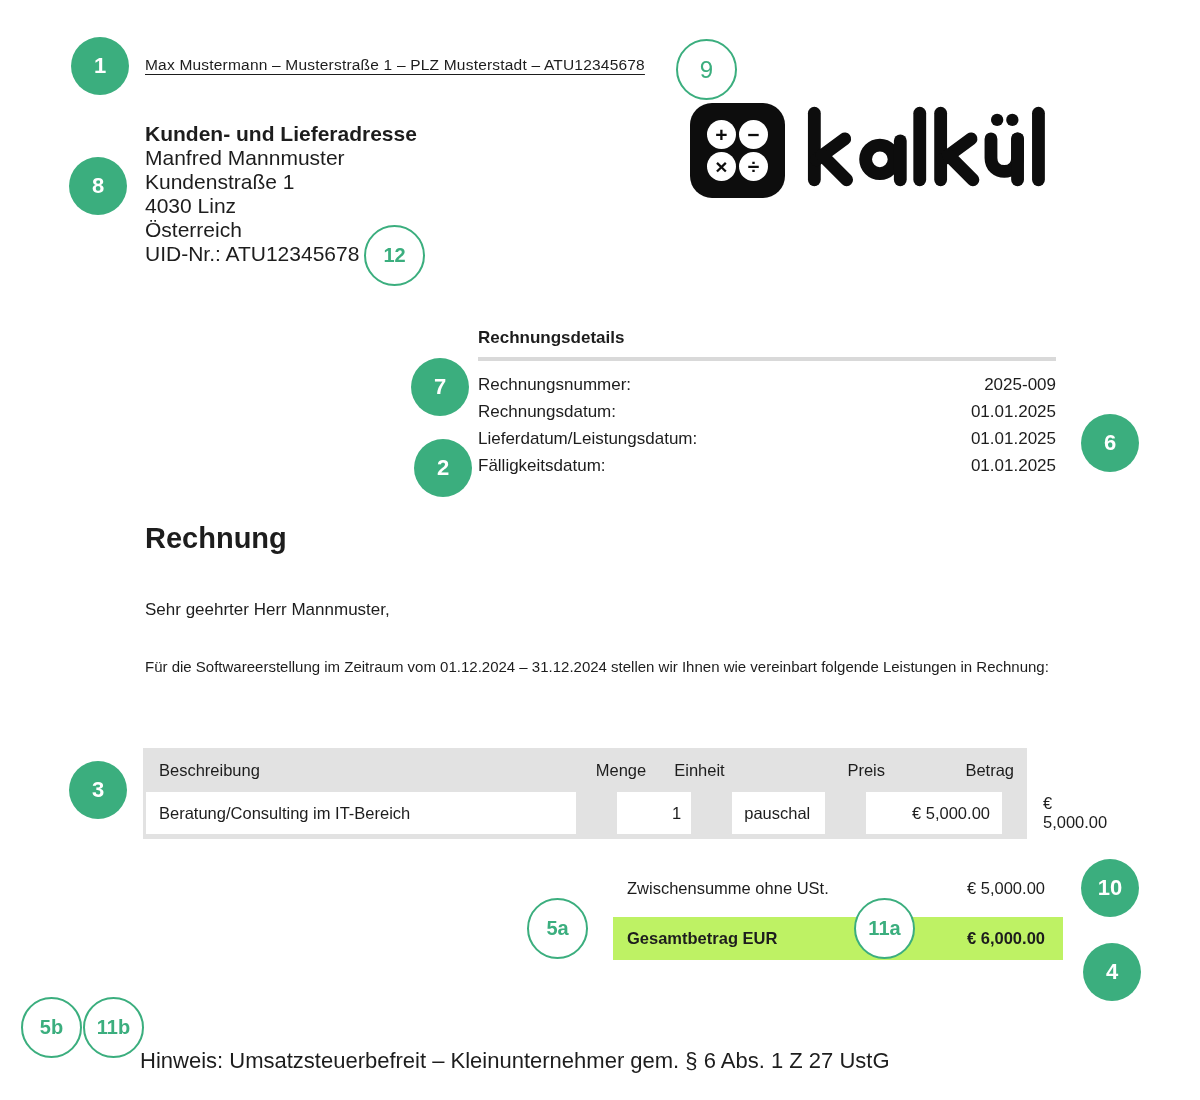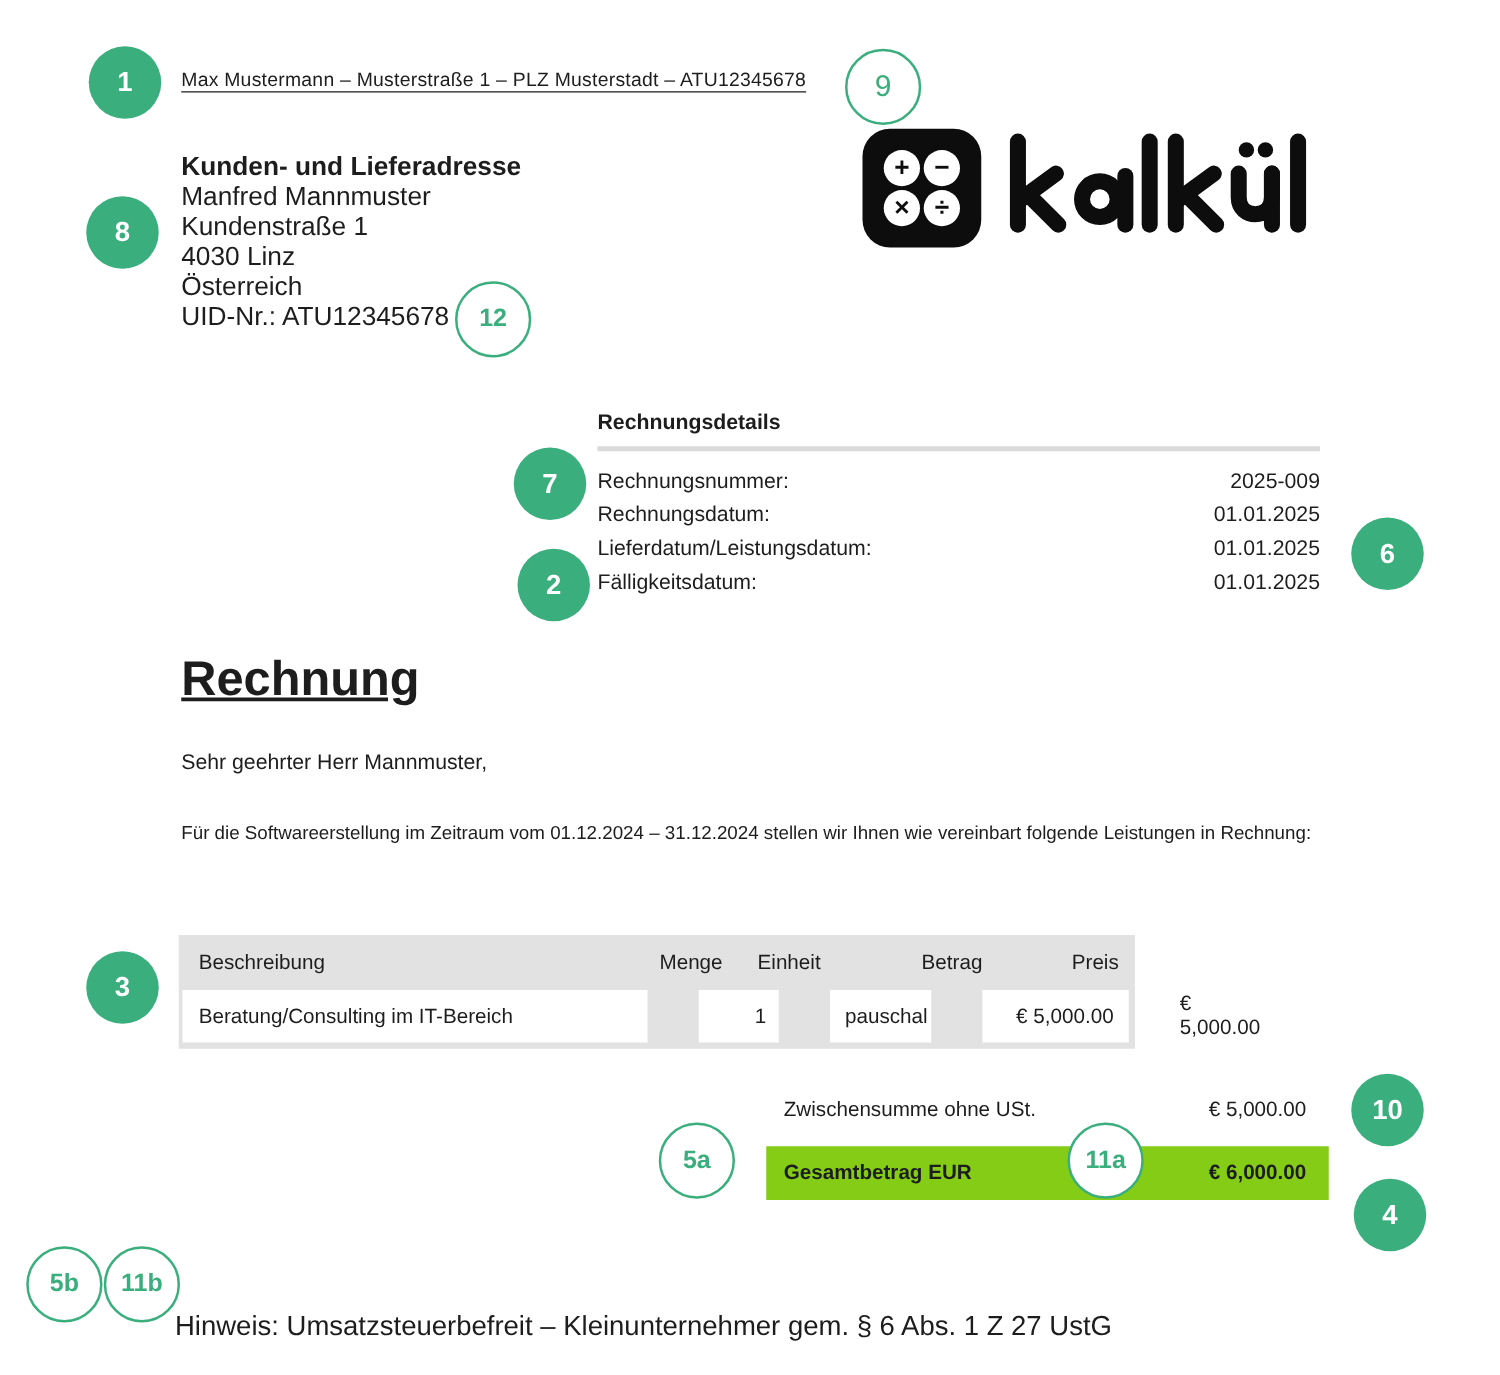--- a/index.html
+++ b/index.html
@@ -23,41 +23,41 @@
     font-weight:bold;font-size:21px;line-height:1;display:flex;align-items:center;justify-content:center;}
   .wordmark{left:802px;top:106px;}
 
   
   .details{left:478px;top:328px;width:578px;font-size:17px;}
   .details .heading{font-weight:bold;margin-bottom:9px;}
   .details .rule{height:4px;background:#d9d9d9;margin-bottom:10px;}
   .details .row{display:flex;justify-content:space-between;line-height:27px;}
 
   
-  .doc-title{left:145px;top:522px;font-size:39px;font-weight:bold;text-decoration:underline;}
+  .doc-title{left:145px;top:522px;font-size:29px;font-weight:bold;}
   .salutation{left:145px;top:600px;font-size:17px;}
   .intro{left:145px;top:652px;width:920px;font-size:15px;line-height:29px;}
   .note{left:140px;top:1048px;font-size:22px;}
 
   
-  .items{left:143px;top:748px;width:765px;background:#e2e2e2;padding:0 1px 5px 3px;box-sizing:border-box;}
+  .items{left:143px;top:748px;width:884px;background:#e2e2e2;padding:0 1px 5px 3px;box-sizing:border-box;}
   .grid-row{display:grid;grid-template-columns:48.9% 8.4% 10.6% 15.4% auto;column-gap:6px;}
   .items .hrow{height:44px;}
   .items .drow{height:42px;gap:41px;}
   .items .cell{display:flex;align-items:center;font-size:16.5px;background:transparent;}
   .items .drow .cell{background:#ffffff;}
   .items .c-desc{padding-left:13px;}
   .items .c-qty{justify-content:flex-end;padding-right:10px;}
   .items .c-unit{padding-left:12px;}
   .items .c-price,.items .c-amount{justify-content:flex-end;padding-right:12px;}
 
   
   .totals{left:613px;top:876px;width:450px;font-size:16.5px;}
   .totals .trow{display:flex;justify-content:space-between;align-items:center;height:24px;padding:0 18px 0 14px;margin-bottom:17px;}
-  .totals .total-final{background:#84cc16;height:43px;margin-bottom:0;font-weight:bold;}
+  .totals .total-final{background:#bef264;height:43px;margin-bottom:0;font-weight:bold;}
 
   
   .ann{position:absolute;border-radius:50%;display:flex;align-items:center;justify-content:center;z-index:5;}
   .ann.filled{width:58px;height:58px;background:#3bae7e;color:#ffffff;font-weight:bold;font-size:22px;}
   .ann.outline{width:57px;height:57px;background:#ffffff;border:2.5px solid #3bae7e;color:#3bae7e;font-weight:bold;font-size:20px;}
   .ann.light{font-weight:400;font-size:24px;}
 </style>
 </head>
 <body>
 
@@ -124,22 +124,22 @@
 
   <div class="abs doc-title">Rechnung</div>
   <div class="abs salutation">Sehr geehrter Herr Mannmuster,</div>
   <div class="abs intro">Für die Softwareerstellung im Zeitraum vom 01.12.2024 – 31.12.2024 stellen wir Ihnen wie vereinbart folgende Leistungen in Rechnung:</div>
 
   <div class="abs items">
     <div class="grid-row hrow">
       <div class="cell c-desc bold-n">Beschreibung</div>
       <div class="cell c-qty">Menge</div>
       <div class="cell c-unit">Einheit</div>
+      <div class="cell c-price">Preis</div>
       <div class="cell c-amount">Betrag</div>
-      <div class="cell c-price">Preis</div>
     </div>
     <div class="grid-row drow">
       <div class="cell c-desc">Beratung/Consulting im IT-Bereich</div>
       <div class="cell c-qty">1</div>
       <div class="cell c-unit">pauschal</div>
       <div class="cell c-price">€ 5,000.00</div>
       <div class="cell c-amount">€ 5,000.00</div>
     </div>
   </div>
 

